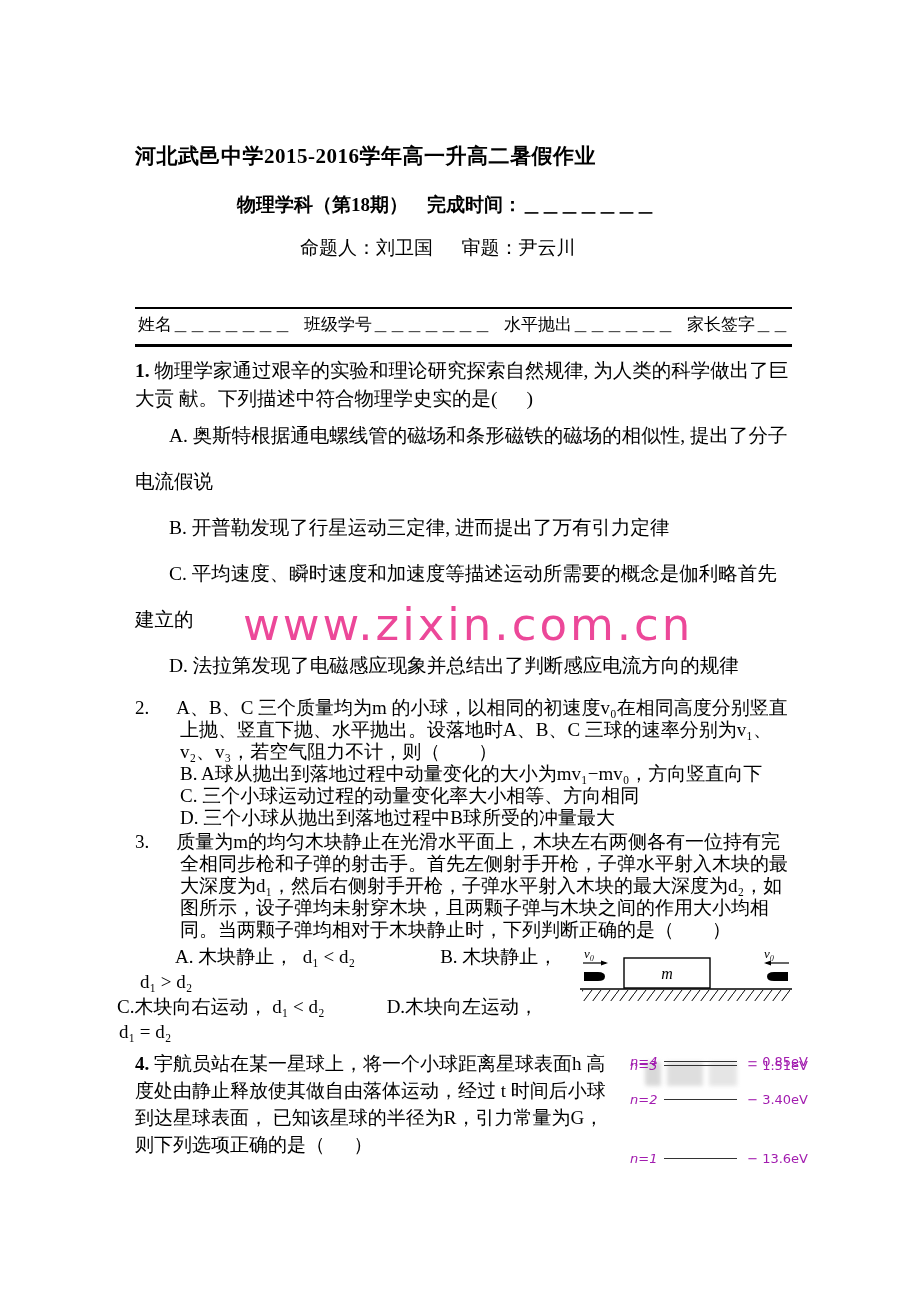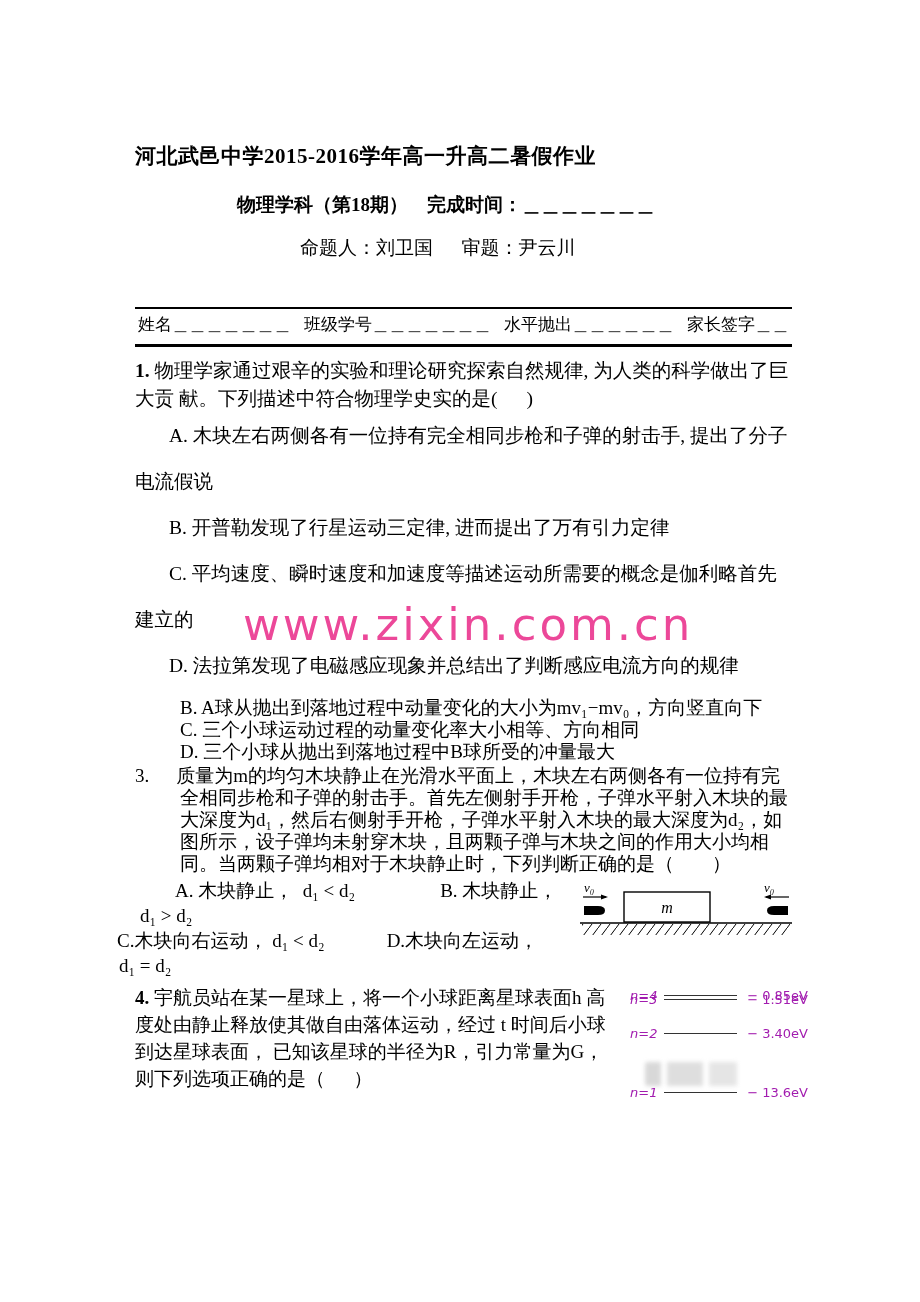--- a/index.html
+++ b/index.html
@@ -90,27 +90,28 @@
 
     <div class="info-bar">
       <span class="pre">姓名＿＿＿＿＿＿＿</span>
       <span class="pre">班级学号＿＿＿＿＿＿＿</span>
       <span class="pre">水平抛出＿＿＿＿＿＿</span>
       <span class="pre">家长签字＿＿</span>
     </div>
 
     <div class="q1">
       <p class="q1-stem pre"><span class="bold">1.</span><span> 物理学家通过艰辛的实验和理论研究探索自然规律, 为人类的科学做出了巨大贡 献。下列描述中符合物理学史实的是(      )</span></p>
-      <p class="q1-opt pre">A. 木块左右两侧各有一位持有完全相同步枪和子弹的射击手, 提出了分子电流假说</p>
+      <p class="q1-opt pre">A. 奥斯特根据通电螺线管的磁场和条形磁铁的磁场的相似性, 提出了分子电流假说</p>
       <p class="q1-opt pre">B. 开普勒发现了行星运动三定律, 进而提出了万有引力定律</p>
       <p class="q1-opt pre">C. 平均速度、瞬时速度和加速度等描述运动所需要的概念是伽利略首先建立的</p>
       <p class="q1-opt pre">D. 法拉第发现了电磁感应现象并总结出了判断感应电流方向的规律</p>
     </div>
 
     <div class="q q2">
+      <p class="hang pre"><span class="qnum">2.</span><span>A、B、C 三个质量均为m 的小球，以相同的初速度v₀在相同高度分别竖直上抛、竖直下抛、水平抛出。设落地时A、B、C 三球的速率分别为v₁、v₂、v₃，若空气阻力不计，则（　　）</span></p>
       <p class="pre">B. A球从抛出到落地过程中动量变化的大小为mv₁−mv₀，方向竖直向下</p>
       <p class="pre">C. 三个小球运动过程的动量变化率大小相等、方向相同</p>
       <p class="pre">D. 三个小球从抛出到落地过程中B球所受的冲量最大</p>
     </div>
 
     <div class="q q3">
       <p class="hang pre"><span class="qnum">3.</span><span>质量为m的均匀木块静止在光滑水平面上，木块左右两侧各有一位持有完全相同步枪和子弹的射击手。首先左侧射手开枪，子弹水平射入木块的最大深度为d₁，然后右侧射手开枪，子弹水平射入木块的最大深度为d₂，如图所示，设子弹均未射穿木块，且两颗子弹与木块之间的作用大小均相同。当两颗子弹均相对于木块静止时，下列判断正确的是（　　）</span></p>
 
       <div class="q3-opts">
         <p class="l1 pre"><span>A. 木块静止，  d₁ &lt; d₂</span><span class="b1">B. 木块静止，</span></p>

